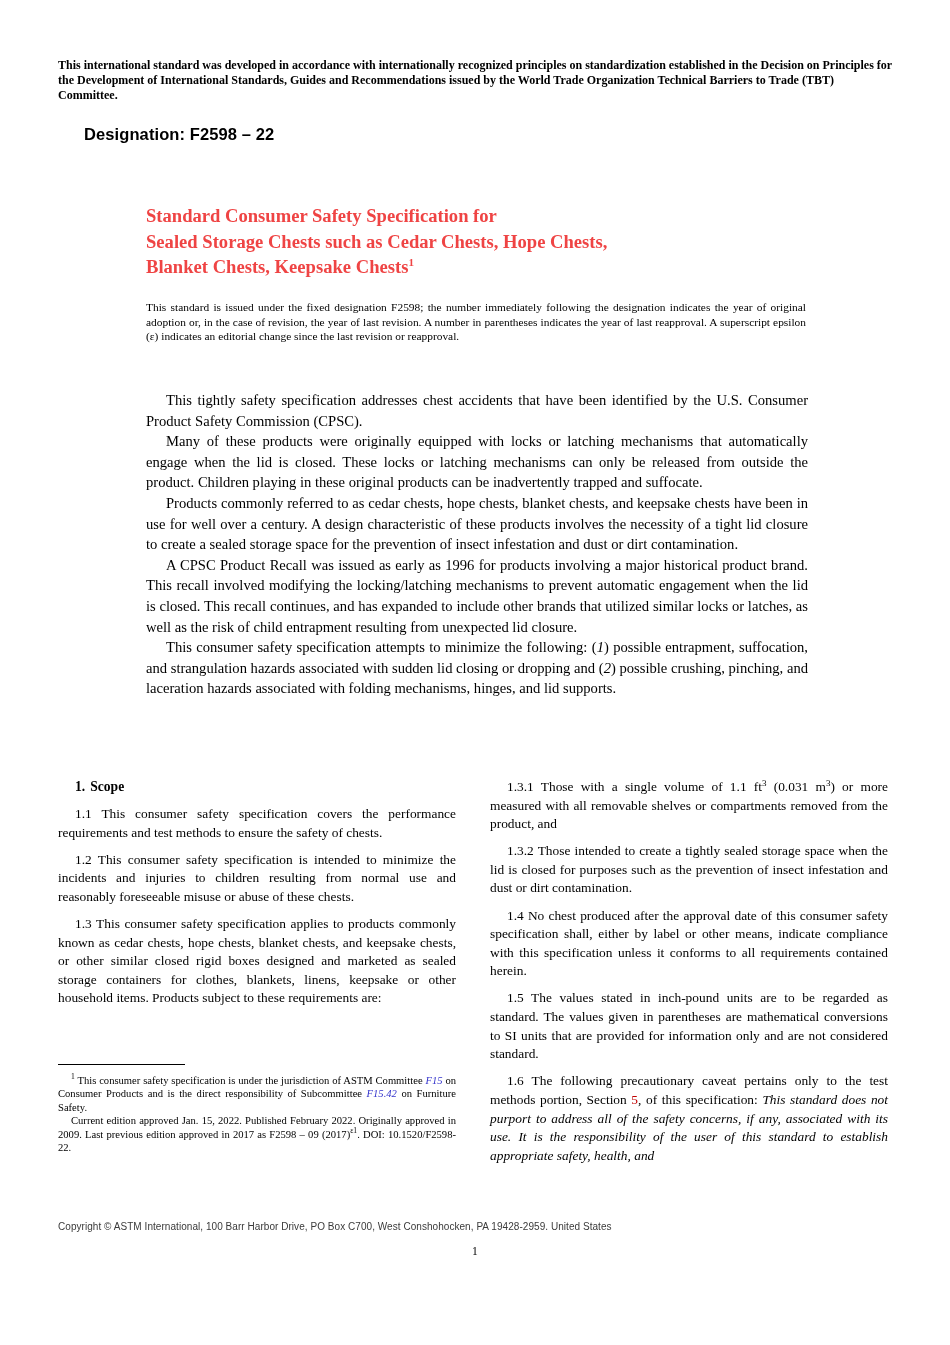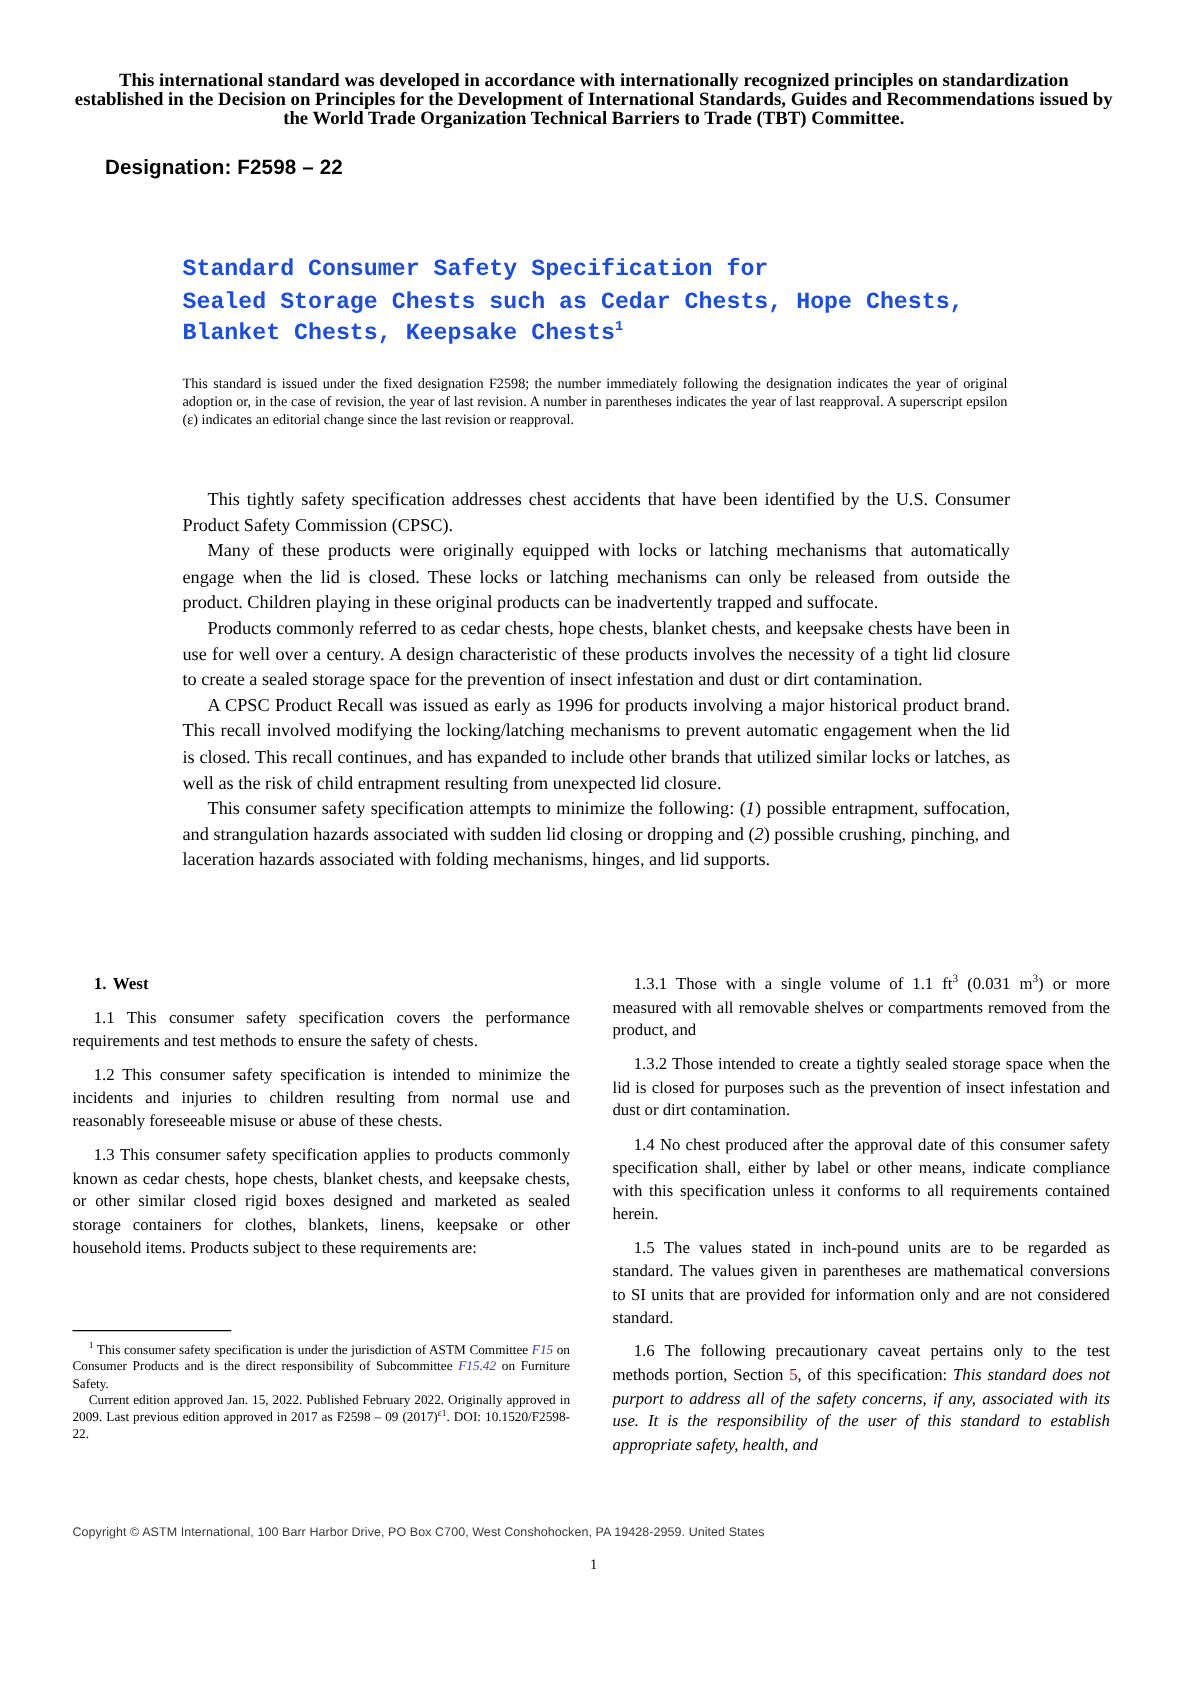--- a/index.html
+++ b/index.html
@@ -24,23 +24,23 @@
   }
 
   
   .tbt-banner {
     position: absolute;
     left: 58px;
     top: 58px;
     width: 834px;
     font-family: "Liberation Serif", serif;
     font-weight: bold;
-    font-size: 15px;
+    font-size: 12px;
     line-height: 15px;
-    text-align: center;
+    text-align: left;
     color: #000;
   }
 
   
   .logo-row {
     position: absolute;
     left: 62px;
     top: 112px;
     height: 70px;
     display: flex;
@@ -64,25 +64,25 @@
     color: #000;
     white-space: nowrap;
   }
 
   
   .doc-title {
     position: absolute;
     left: 146px;
     top: 203px;
     width: 700px;
-    font-family: Liberation Mono, monospace;
+    font-family: Liberation Serif, serif;
     font-weight: bold;
     font-size: 18.6px;
     line-height: 25.5px;
-    color: #1d4ed8;
+    color: #ef4444;
   }
   .doc-title sup {
     font-size: 11px;
     vertical-align: super;
     line-height: 0;
   }
 
   
   .issue-note {
     position: absolute;
@@ -217,21 +217,21 @@
 
   <div class="intro-body">
     <p>This tightly safety specification addresses chest accidents that have been identified by the U.S. Consumer Product Safety Commission (CPSC).</p>
     <p>Many of these products were originally equipped with locks or latching mechanisms that automatically engage when the lid is closed. These locks or latching mechanisms can only be released from outside the product. Children playing in these original products can be inadvertently trapped and suffocate.</p>
     <p>Products commonly referred to as cedar chests, hope chests, blanket chests, and keepsake chests have been in use for well over a century. A design characteristic of these products involves the necessity of a tight lid closure to create a sealed storage space for the prevention of insect infestation and dust or dirt contamination.</p>
     <p>A CPSC Product Recall was issued as early as 1996 for products involving a major historical product brand. This recall involved modifying the locking/latching mechanisms to prevent automatic engagement when the lid is closed. This recall continues, and has expanded to include other brands that utilized similar locks or latches, as well as the risk of child entrapment resulting from unexpected lid closure.</p>
     <p><span>This consumer safety specification attempts to minimize the following: (</span><span class="ital">1</span><span>) possible entrapment, suffocation, and strangulation hazards associated with sudden lid closing or dropping and (</span><span class="ital">2</span><span>) possible crushing, pinching, and laceration hazards associated with folding mechanisms, hinges, and lid supports.</span></p>
   </div>
 
   <div class="col col-left">
-    <p class="section-head"><span class="num">1.</span><span>West</span></p>
+    <p class="section-head"><span class="num">1.</span><span>Scope</span></p>
     <p>1.1 This consumer safety specification covers the performance requirements and test methods to ensure the safety of chests.</p>
     <p>1.2 This consumer safety specification is intended to minimize the incidents and injuries to children resulting from normal use and reasonably foreseeable misuse or abuse of these chests.</p>
     <p>1.3 This consumer safety specification applies to products commonly known as cedar chests, hope chests, blanket chests, and keepsake chests, or other similar closed rigid boxes designed and marketed as sealed storage containers for clothes, blankets, linens, keepsake or other household items. Products subject to these requirements are:</p>
   </div>
 
   <div class="footnote-block">
     <div class="footnote-rule"></div>
     <p><sup>1</sup><span> This consumer safety specification is under the jurisdiction of ASTM Committee </span><span class="xref-blue">F15</span><span> on Consumer Products and is the direct responsibility of Subcommittee </span><span class="xref-blue">F15.42</span><span> on Furniture Safety.</span></p>
     <p><span>Current edition approved Jan. 15, 2022. Published February 2022. Originally approved in 2009. Last previous edition approved in 2017 as F2598 – 09 (2017)</span><sup>ε1</sup><span>. DOI: 10.1520/F2598-22.</span></p>
   </div>

